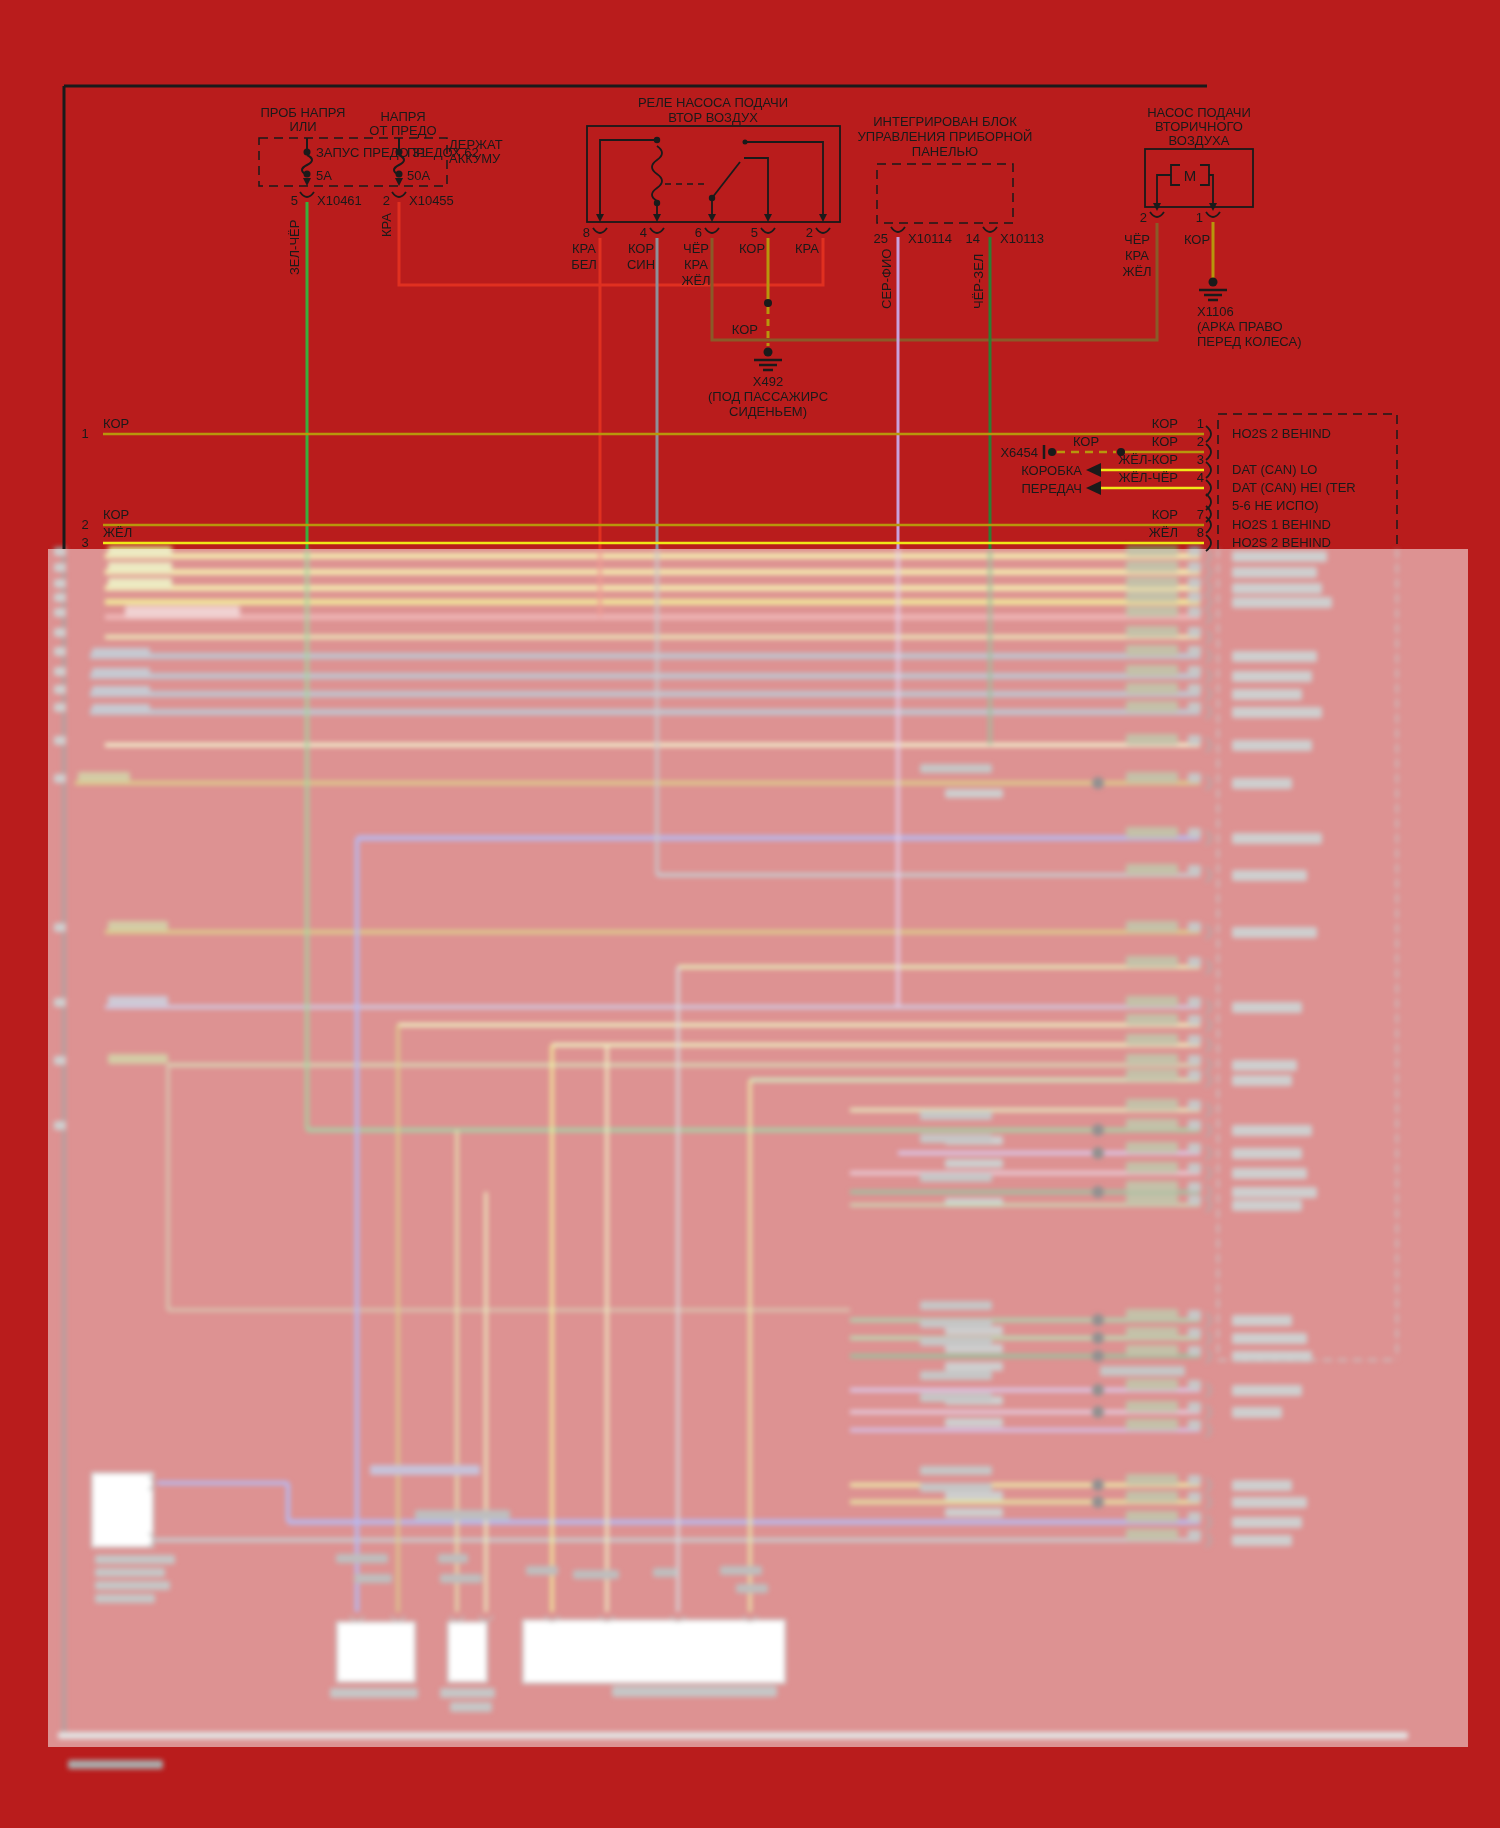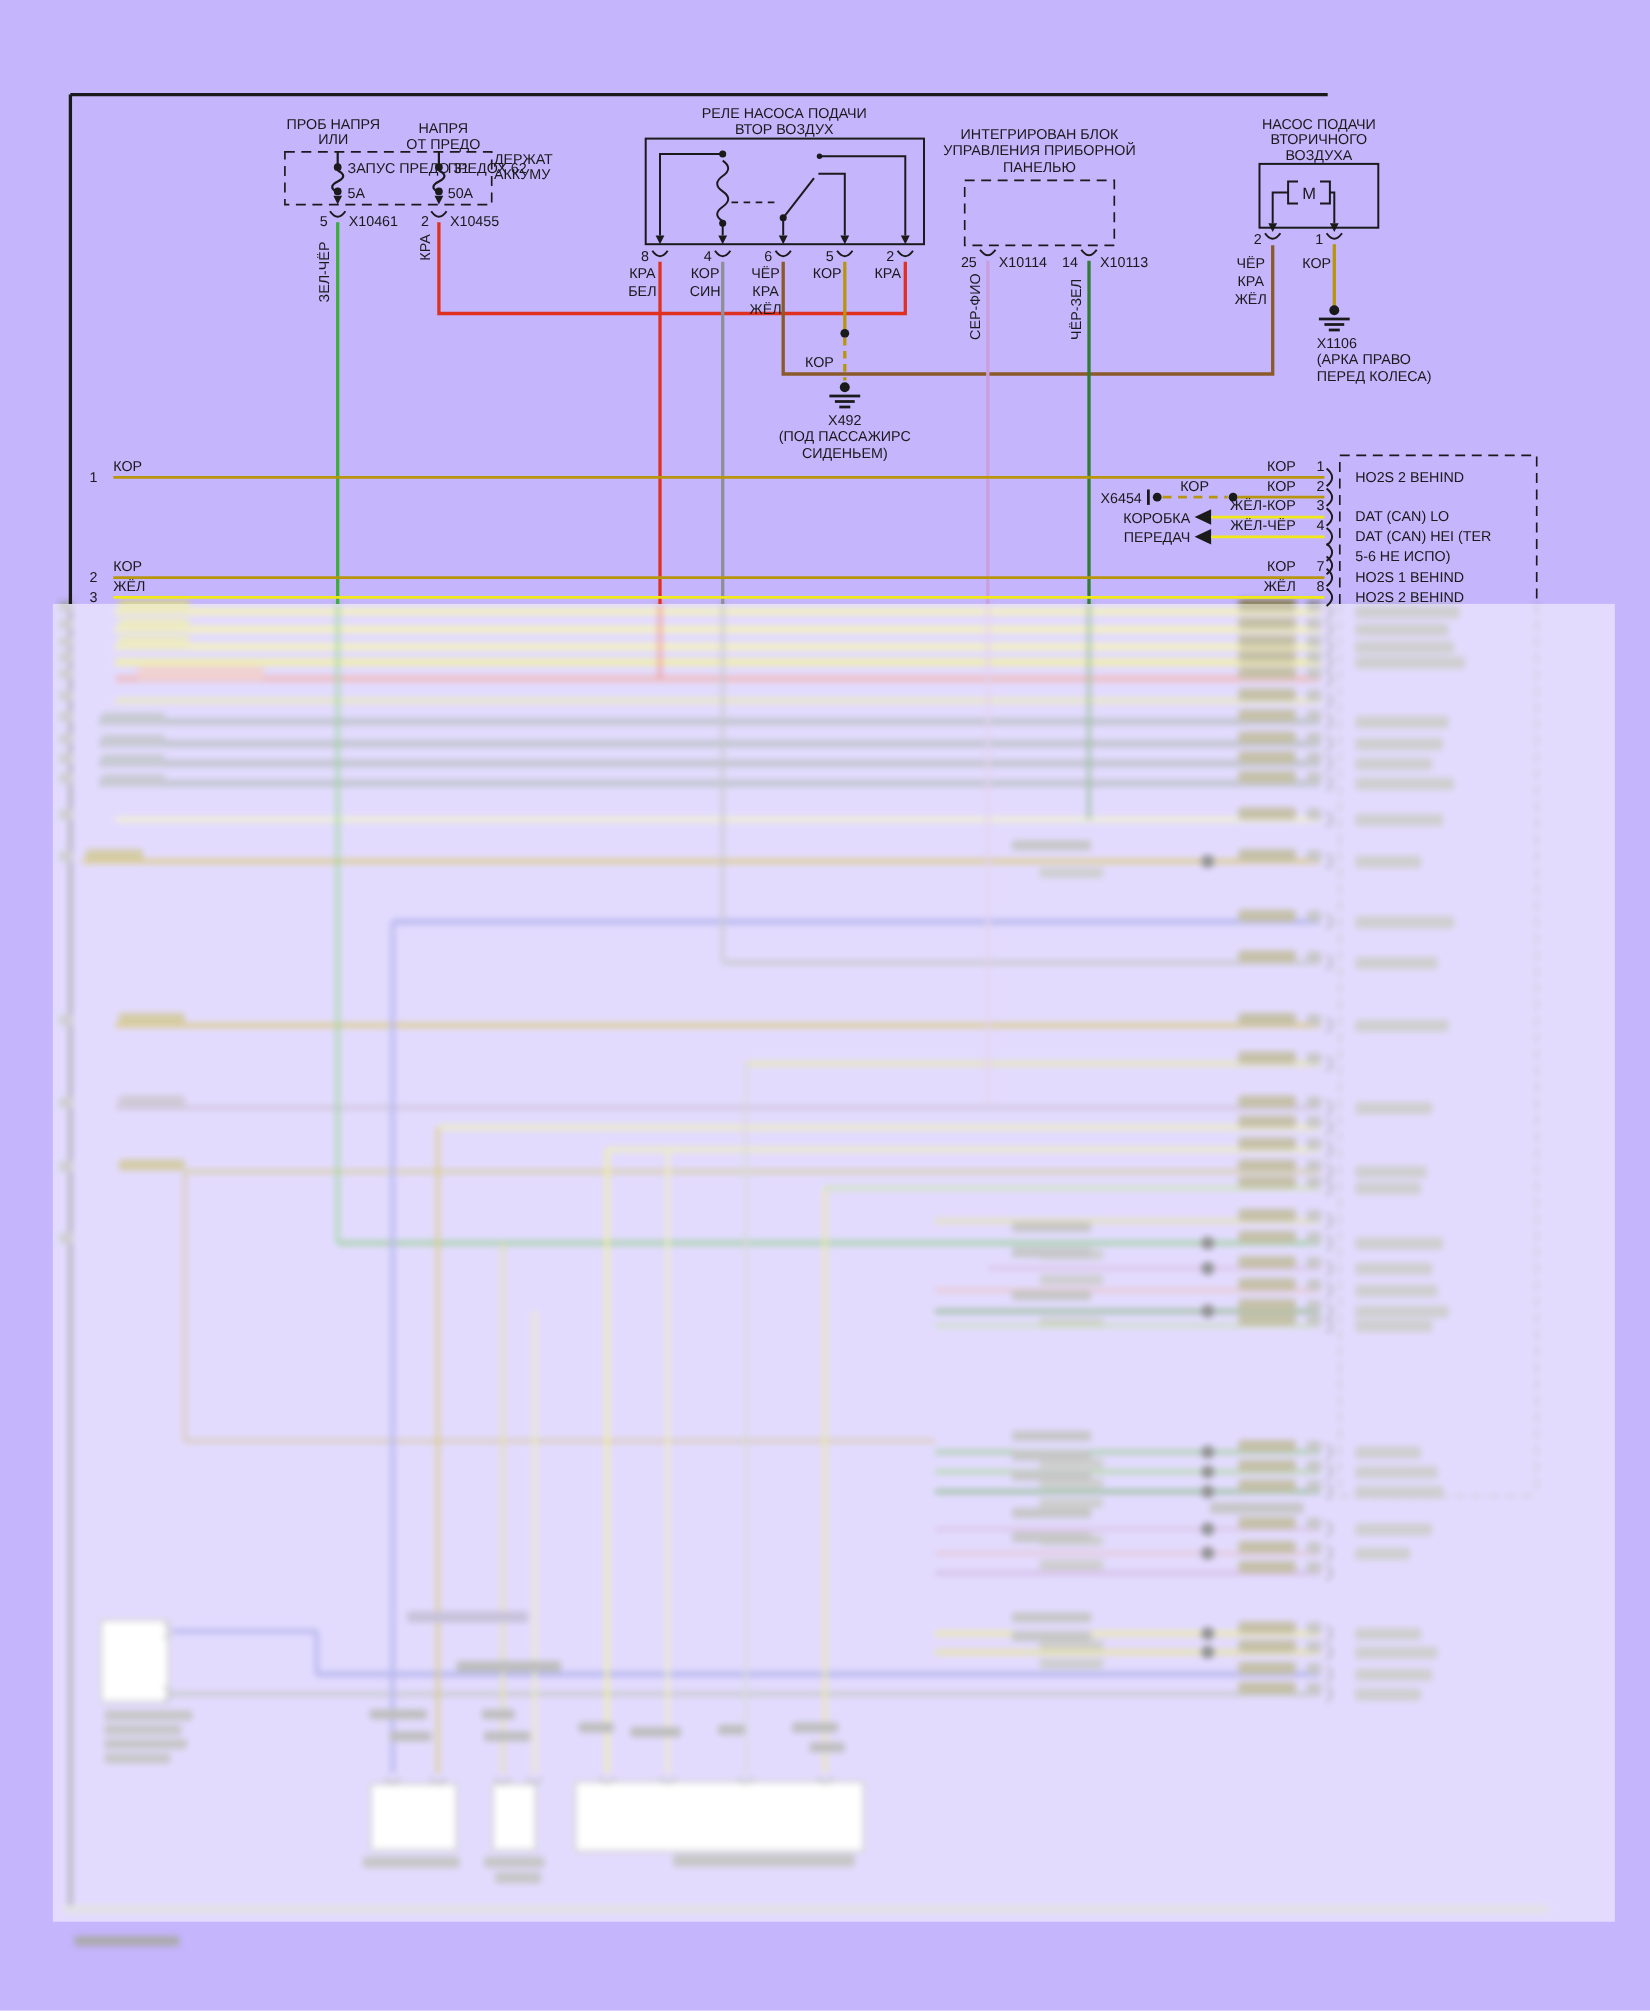--- a/index.html
+++ b/index.html
@@ -1,16 +1,16 @@
 <!DOCTYPE html>
 <html><head>
 <meta charset="utf-8">
 <style>
   html,body{margin:0;padding:0;background:#ffffff;}
-  .page{position:relative;width:1500px;height:1828px;background:#c4b5fd;overflow:hidden;}
+  .page{position:relative;width:1500px;height:1828px;background:#b91c1c;overflow:hidden;}
   svg{position:absolute;left:0;top:0;}
   text{font-family:"Liberation Sans", sans-serif;fill:#1a1a1a;}
   .t13{font-size:13px;}
   .t15{font-size:15px;}
   .mid{text-anchor:middle;}
   .end{text-anchor:end;}
   .blurred{filter:blur(2.8px);}
 </style>
 </head>
 <body>

